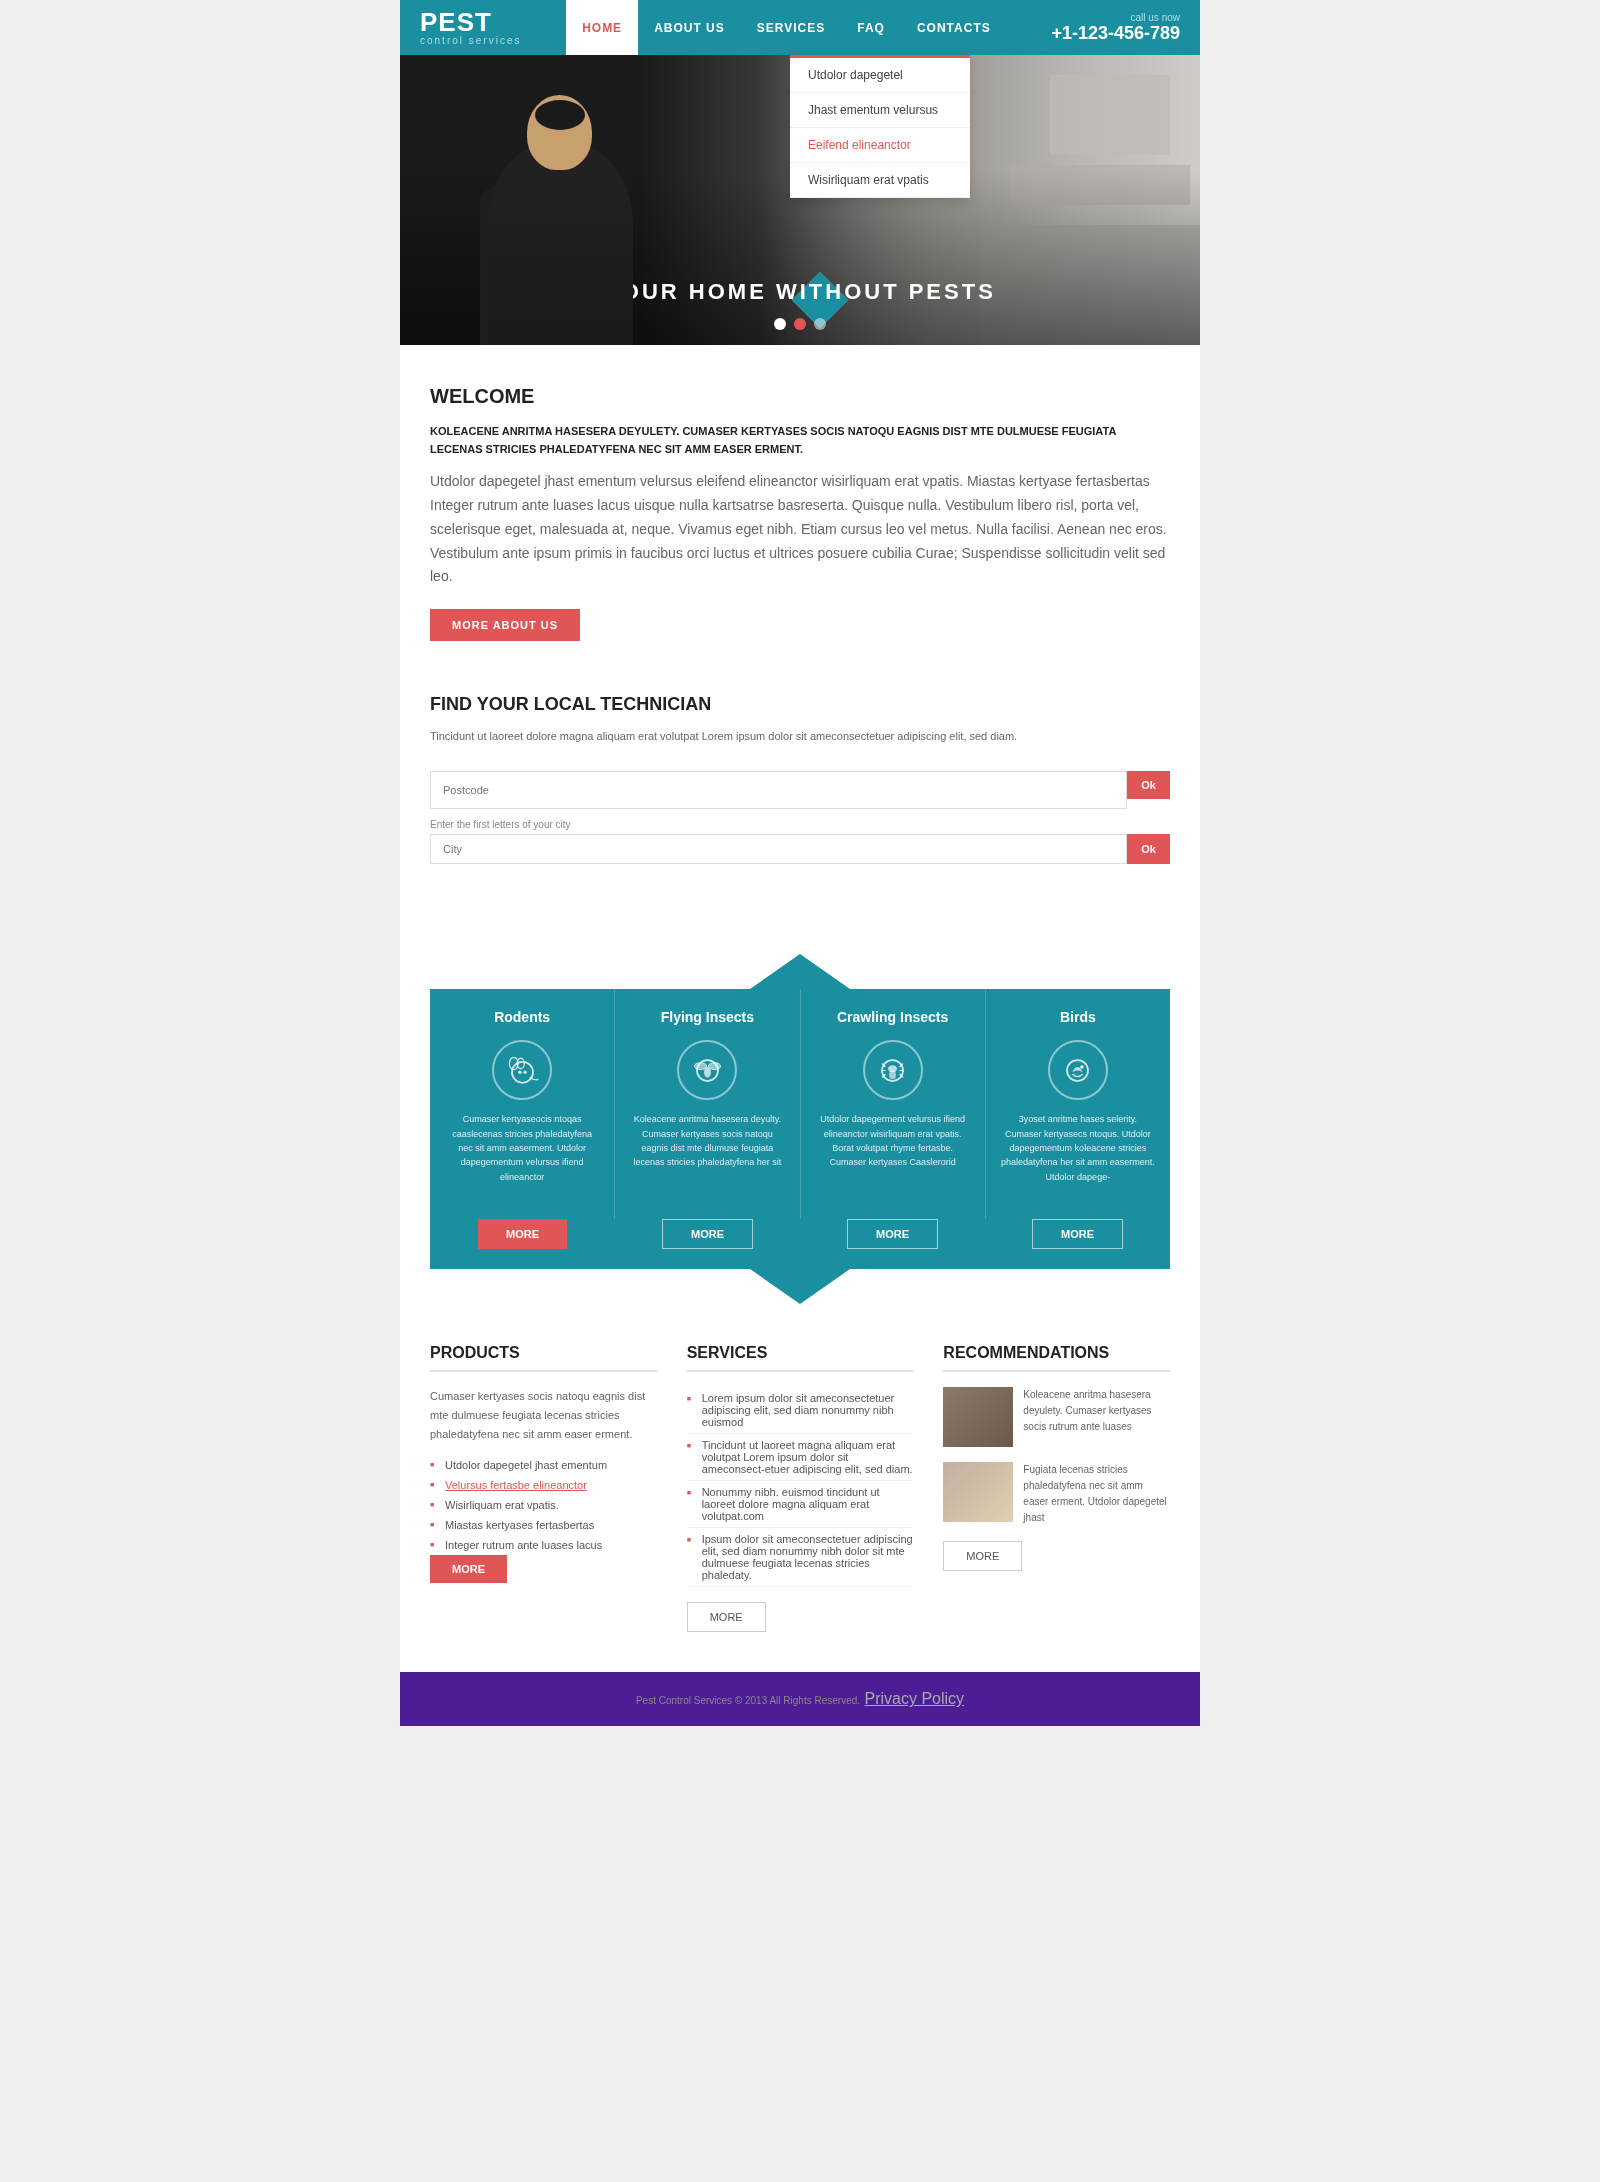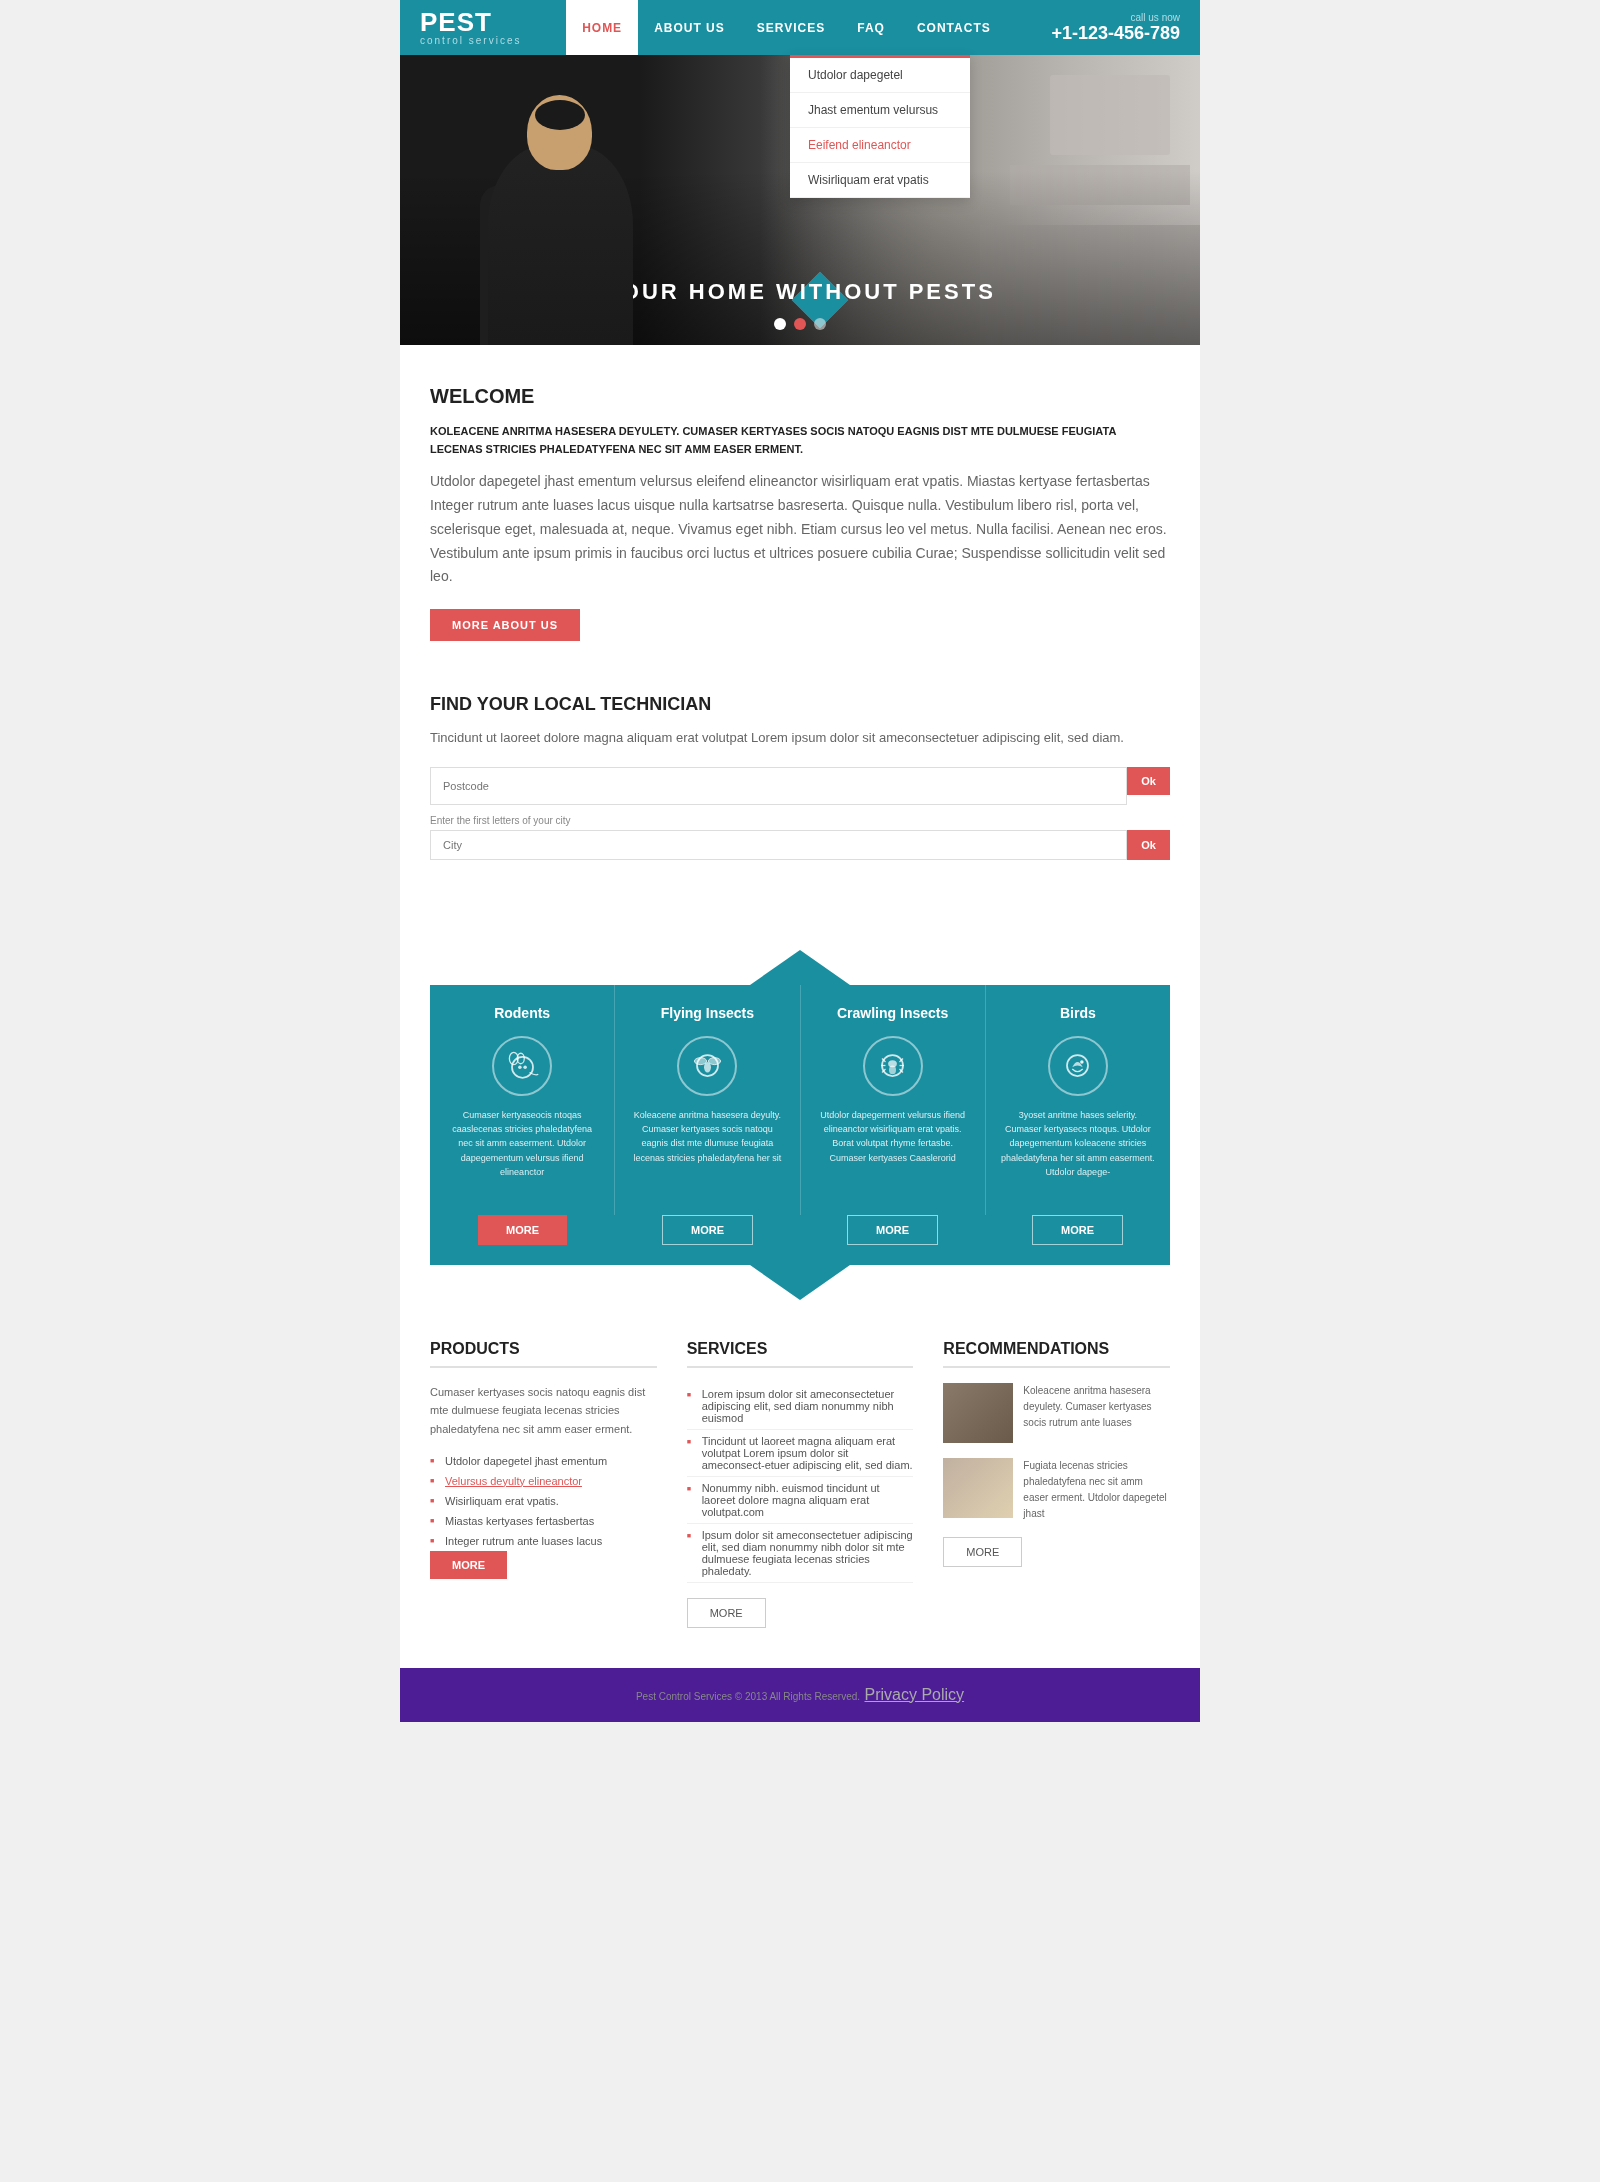--- a/index.html
+++ b/index.html
@@ -38,21 +38,21 @@
     
     .main-content { background: #fff; padding: 40px 30px; display: flex; gap: 52px; flex-direction: column; }
     .welcome-section { flex: 1.2; }
     .welcome-section h2 { font-size: 20px; font-weight: 900; color: #222; margin-bottom: 15px; text-transform: uppercase; }
     .welcome-bold { font-size: 11px; font-weight: 700; color: #222; text-transform: uppercase; line-height: 1.6; margin-bottom: 12px; }
     .welcome-text { font-size: 14px; color: #666; line-height: 1.7; margin-bottom: 20px; }
     .btn-red { background: #e05555; color: #fff; border: none; padding: 10px 22px; font-size: 11px; font-weight: 700; text-transform: uppercase; cursor: pointer; letter-spacing: 1px; }
 
     .find-section { flex: 1; }
     .find-section h2 { font-size: 18px; font-weight: 900; color: #222; margin-bottom: 10px; text-transform: uppercase; line-height: 1.3; }
-    .find-text { font-size: 13px; color: #666; line-height: 1.7; margin-bottom: 18px; }
+    .find-text { font-size: 11px; color: #666; line-height: 1.7; margin-bottom: 26px; }
     .input-row { display: flex; margin-bottom: 10px; }
     .input-row input { flex: 1; border: 1px solid #ddd; padding: 8px 12px; font-size: 11px; outline: none; color: #aaa; }
     .input-row button { background: #e05555; color: #fff; border: none; padding: 8px 14px; font-size: 11px; font-weight: 700; cursor: pointer; }
     .input-label { font-size: 10px; color: #888; margin-bottom: 4px; }
 
     
     .pest-types-section { background: #fff; padding: 30px 30px 0; text-align: center; }
     .pest-types-title { font-size: 18px; font-weight: 700; color: #1a8fa0; text-transform: uppercase; letter-spacing: 2px; margin-bottom: 5px; }
     .pest-diamond-top { width: 0; height: 0; border-left: 50px solid transparent; border-right: 50px solid transparent; border-bottom: 35px solid #1a8fa0; margin: 10px auto 0; }
     .pest-grid { background: #1a8fa0; display: flex; }
@@ -264,21 +264,21 @@
   <div class="pest-diamond-bottom"></div>
 </div>
 
 <div class="three-col">
 
   <div class="col-third">
     <h3 class="col-title">PRODUCTS</h3>
     <p class="col-text">Cumaser kertyases socis natoqu eagnis dist mte dulmuese feugiata lecenas stricies phaledatyfena nec sit amm easer erment.</p>
     <ul class="bullet-list">
       <li>Utdolor dapegetel jhast ementum</li>
-      <li class="link-item">Velursus deyulty elineanctor</li>
+      <li class="link-item">Velursus fertasbe elineanctor</li>
       <li>Wisirliquam erat vpatis.</li>
       <li>Miastas kertyases fertasbertas</li>
       <li>Integer rutrum ante luases lacus</li>
     </ul>
     <button class="btn-more-red">MORE</button>
   </div>
 
   <div class="col-third">
     <h3 class="col-title">SERVICES</h3>
     <ul class="services-list">

